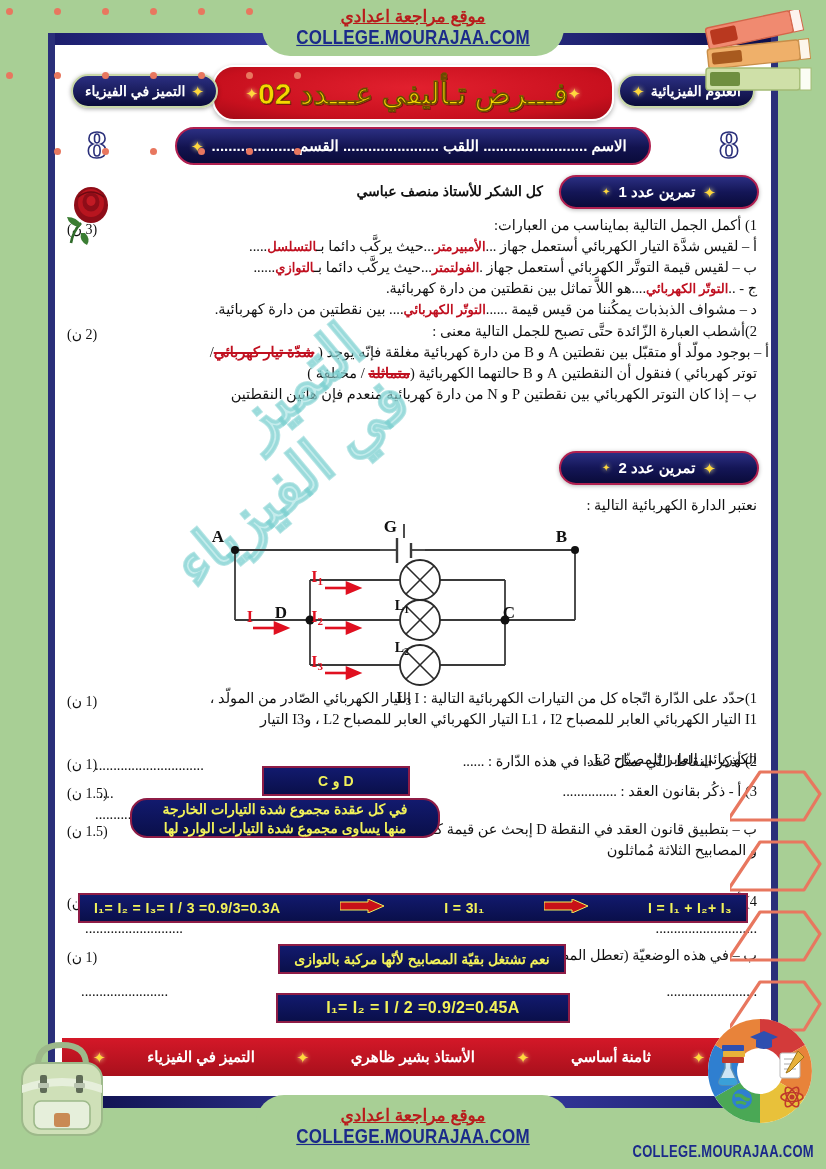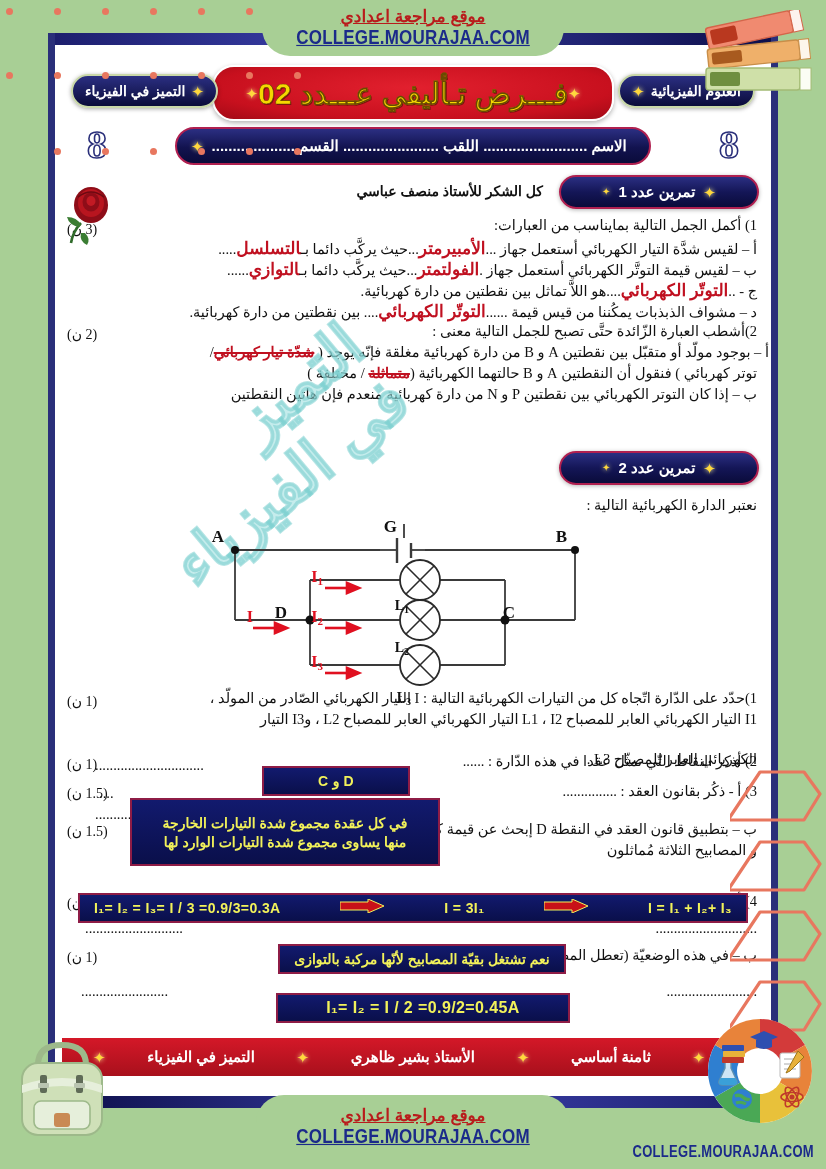--- a/index.html
+++ b/index.html
@@ -187,21 +187,21 @@
     position: absolute;
     font-family: "Liberation Serif", serif;
     font-size: 14.5px;
     color: #111;
     line-height: 1.5;
     direction: rtl;
   }
   .ans {
     color: #c01020;
     font-weight: bold;
-    font-size: 17px;
+    font-size: 13px;
   }
   .strike {
     color: #c01020;
     font-weight: bold;
     text-decoration: line-through;
     text-decoration-color: #c01020;
     text-decoration-thickness: 2px;
   }
   .grade {
     position: absolute;
@@ -528,21 +528,21 @@
       <text x="148" y="102" font-size="16">I<tspan font-size="11" dy="3">2</tspan></text>
       <text x="148" y="147" font-size="16">I<tspan font-size="11" dy="3">3</tspan></text>
     </g>
   </svg>
 </div>
 
 <div class="abox" style="left:262px; top:766px; width:148px; height:26px;">
   <span class="abox-t ltr">C  و  D</span>
 </div>
 
-<div class="abox" style="left:130px; top:798px; width:310px; height:68px; flex-direction:column; gap:3px;">
+<div class="abox" style="left:130px; top:798px; width:310px; height:40px; flex-direction:column; gap:3px;border-radius:17px;">
   <span class="abox-t">في كل عقدة مجموع شدة التيارات الخارجة</span>
   <span class="abox-t">منها يساوى مجموع شدة التيارات الوارد لها</span>
 </div>
 
 <div class="abox" style="left:78px; top:893px; width:670px; height:30px; justify-content:space-between; padding:0 14px;">
   <span class="abox-t ltr">I  = I₁ + I₂+ I₃</span>
   <span>
     <svg width="44" height="14" viewBox="0 0 44 14">
         <polygon points="0,3 28,3 28,0 44,7 28,14 28,11 0,11" fill="#c81018" stroke="#f2f25a" stroke-width="1"></polygon>
       </svg>

